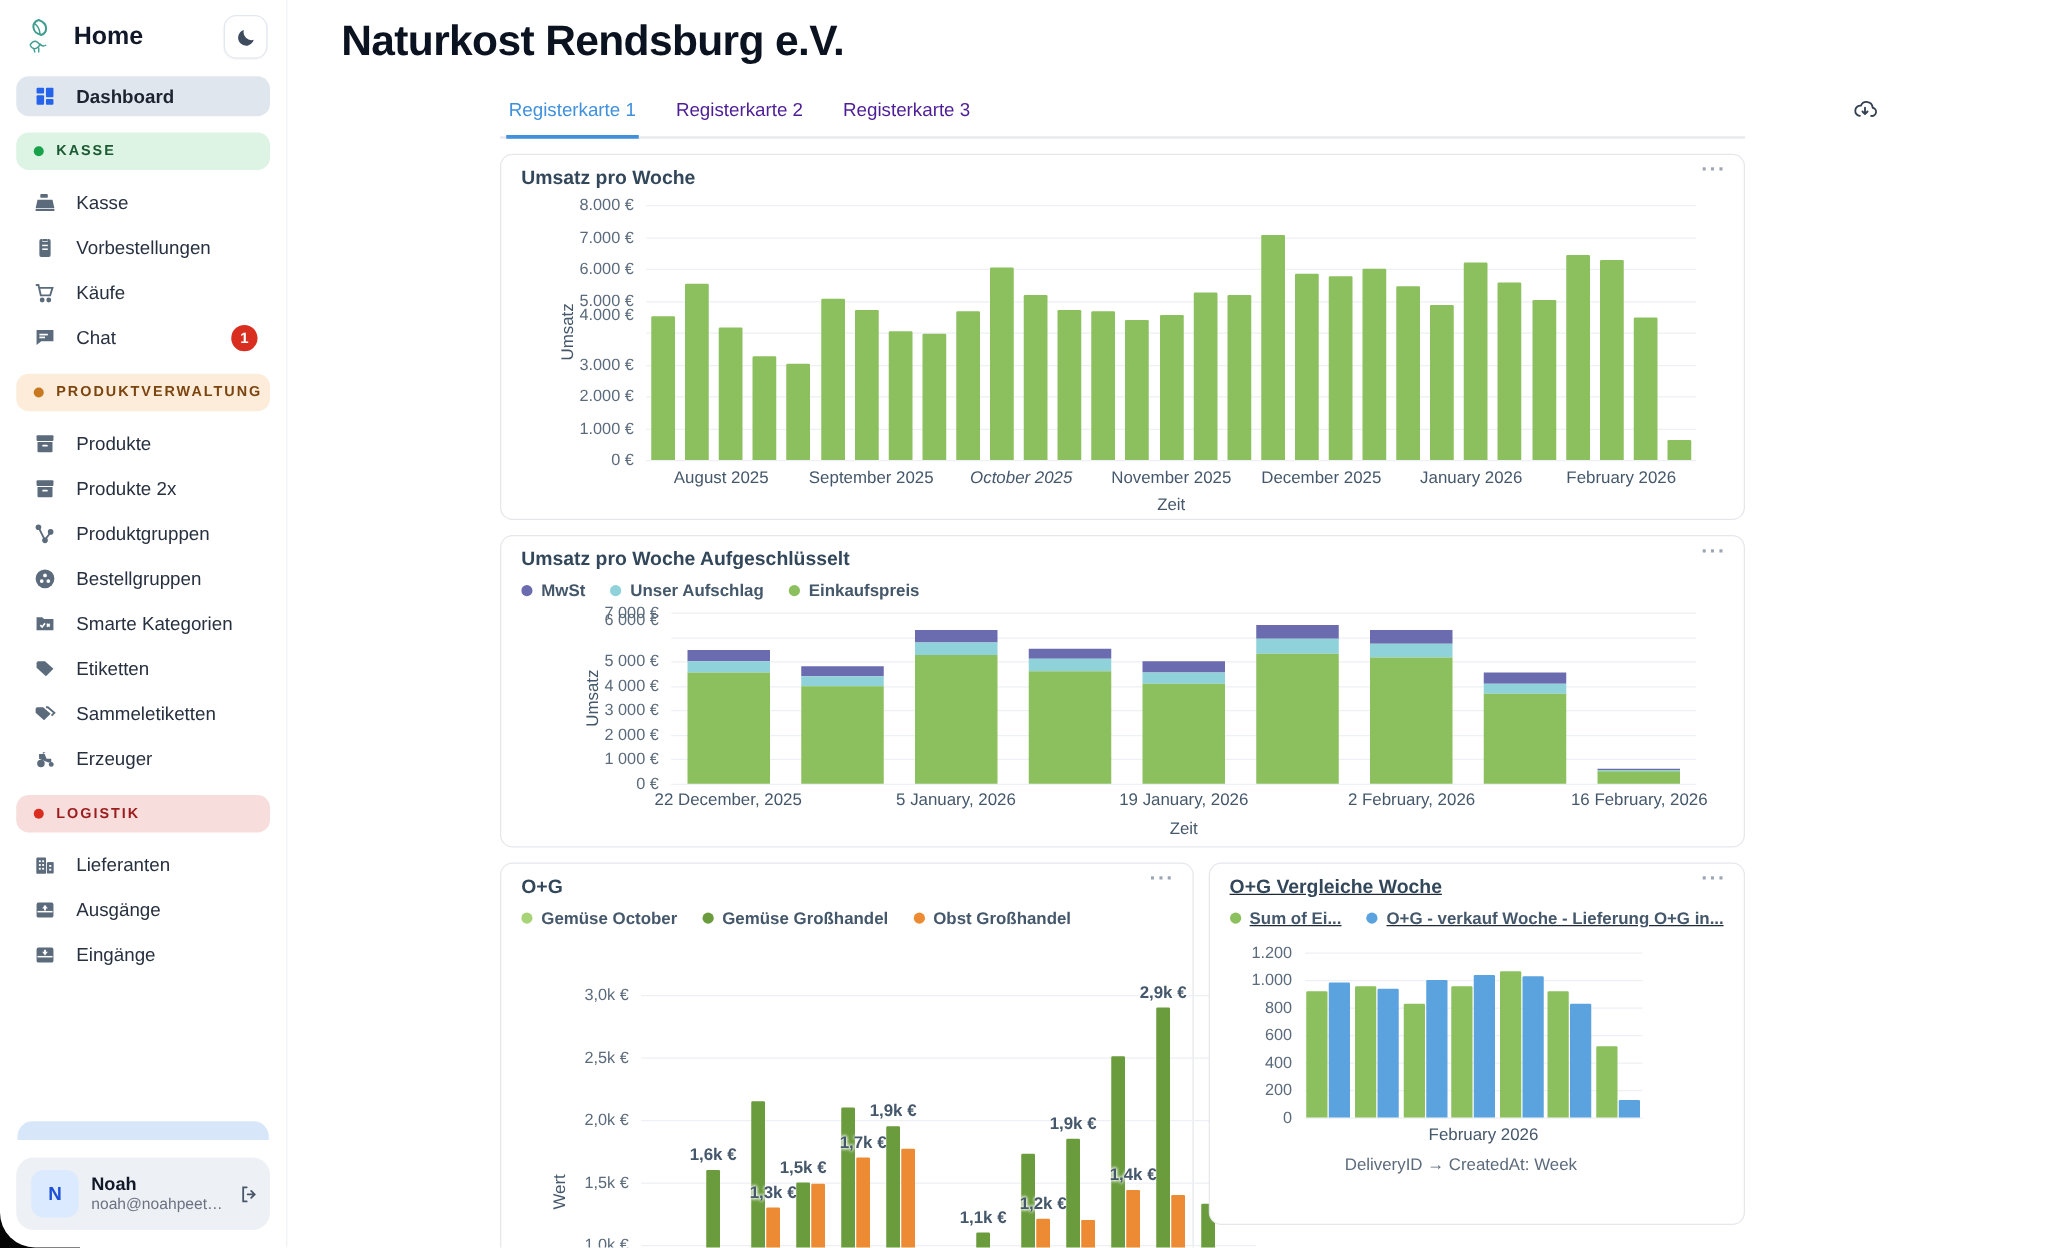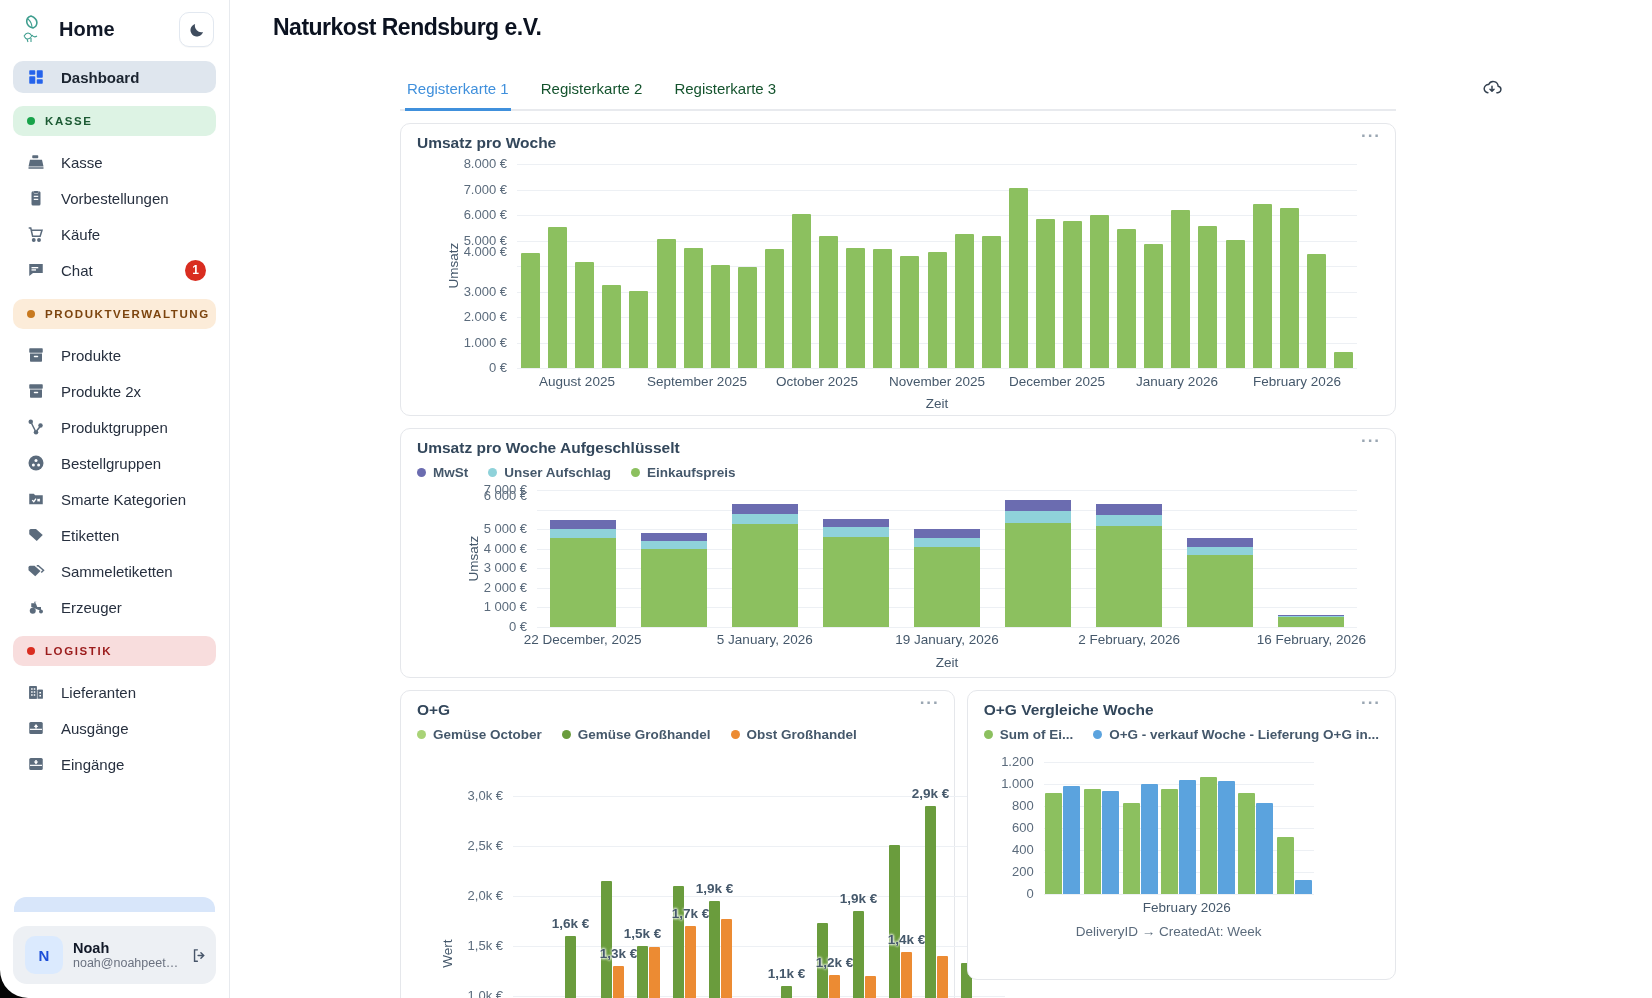--- a/index.html
+++ b/index.html
@@ -42,26 +42,26 @@
   .partial-pill { height:15px; background:#d8e6fa; border-radius:12px 12px 0 0; margin:0 1px 14px; }
   .user-card { background:#edf0f4; border-radius:14px; padding:10px 12px; display:flex; align-items:center; gap:10px; cursor:pointer; }
   .avatar { width:38px; height:38px; border-radius:10px; background:#dbeafe; color:#1d4ed8; font-weight:700;
     font-size:15px; display:grid; place-items:center; flex:none; }
   .u-name { font-size:14.5px; font-weight:700; color:#111827; }
   .u-mail { font-size:12.5px; color:#6b7280; max-width:108px; overflow:hidden; text-overflow:ellipsis; white-space:nowrap; }
   .logout { margin-left:auto; color:#475569; cursor:pointer; }
 
   
   .main { position:absolute; left:230px; top:0; right:0; bottom:0; background:#fff; }
-  .page-title { position:absolute; left:43px; top:14px; margin:0; font-size:23px; font-weight:800;
+  .page-title { position:absolute; left:43px; top:14px; margin:0; font-size:34px; font-weight:800;
     letter-spacing:-.5px; color:#0b1220;text-align:center; }
   .cloud-btn { position:absolute; left:1252px; top:78px; color:#33404f; cursor:pointer; }
   .dash { position:absolute; left:170px; top:76px; width:996px; }
   .tabbar { display:flex; gap:28px; border-bottom:2px solid #e8eaee; padding-left:5px; }
-  .tab { font-size:15px; color:#14532d; padding:4px 2px 11px; border-bottom:3px solid transparent;
+  .tab { font-size:15px; color:#4c1d95; padding:4px 2px 11px; border-bottom:3px solid transparent;
     margin-bottom:-2px; cursor:pointer; }
   .tab.active { color:#4090dc; border-bottom-color:#4090dc; }
 
   .card { border:1px solid #e5e7eb; border-radius:10px; background:#fff; margin-top:12px; position:relative; padding:10px 16px; }
   .card h3 { margin:0; font-size:15.5px; font-weight:700; color:#33475b; }
   .menu-dots { position:absolute; top:2px; right:14px; color:#9aa6b2; font-size:17px; font-weight:700;
     letter-spacing:1px; cursor:pointer; }
   .legend { display:flex; gap:20px; margin-top:8px; white-space:nowrap; overflow:hidden; }
   .legend .li { display:flex; align-items:center; gap:7px; font-size:13.5px; font-weight:700; color:#45586b; flex:none; }
   .legend .ldot { width:9px; height:9px; border-radius:50%; flex:none; }
@@ -72,21 +72,21 @@
   .ylab { position:absolute; transform:rotate(-90deg); transform-origin:center; font-size:13.5px; color:#45586b; }
   .xt { position:absolute; transform:translateX(-50%); font-size:13.5px; color:#45586b; white-space:nowrap; }
   .xlab { position:absolute; transform:translateX(-50%); font-size:13.5px; color:#45586b; }
   .barv { position:absolute; bottom:0; border-radius:1px 1px 0 0; }
   .stack { position:absolute; bottom:0; display:flex; flex-direction:column-reverse; }
   .vlabel { position:absolute; transform:translateX(-50%); font-size:13.5px; font-weight:700; color:#45586b;
     text-shadow:0 0 3px #fff,0 0 3px #fff,0 0 3px #fff; white-space:nowrap; }
 
   .row { display:flex; gap:12px; align-items:flex-start; }
   .card3 { width:615px; height:560px; }
-  .card4 { flex:1; height:290px; }
+  .card4 { flex:1; height:290px;text-decoration:underline; }
   svg { display:block; }
 </style>
 </head>
 <body>
 
 <div class="corner-black"></div>
 
 <aside class="sidebar">
   <div class="sb-header">
     <span>
@@ -375,21 +375,21 @@
           <span class="ytick" style="top: 55px; left: 0px; width: 90px; text-align: right;">6.000 €</span>
           <span class="ytick" style="top: 80.5px; left: 0px; width: 90px; text-align: right;">5.000 €</span>
           <span class="ytick" style="top: 92px; left: 0px; width: 90px; text-align: right;">4.000 €</span>
           <span class="ytick" style="top: 131.5px; left: 0px; width: 90px; text-align: right;">3.000 €</span>
           <span class="ytick" style="top: 157px; left: 0px; width: 90px; text-align: right;">2.000 €</span>
           <span class="ytick" style="top: 182.5px; left: 0px; width: 90px; text-align: right;">1.000 €</span>
           <span class="ytick" style="top: 208px; left: 0px; width: 90px; text-align: right;">0 €</span>
           <span class="ylab" style="left: 14px; top: 106px;">Umsatz</span>
           <span class="xt" style="left: 160px; top: 222px;">August 2025</span>
           <span class="xt" style="left: 280px; top: 222px;">September 2025</span>
-          <span class="xt" style="left: 400px; top: 222px;">October 2025</span>
+          <span class="xt" style="left: 400px; top: 222px; font-style: italic;">October 2025</span>
           <span class="xt" style="left: 520px; top: 222px;">November 2025</span>
           <span class="xt" style="left: 640px; top: 222px;">December 2025</span>
           <span class="xt" style="left: 760px; top: 222px;">January 2026</span>
           <span class="xt" style="left: 880px; top: 222px;">February 2026</span>
           <span class="xlab" style="left: 520px; top: 244px;">Zeit</span>
         </div>
     </section>
 
     <section class="card" style="height:250px;">
       <h3>Umsatz pro Woche Aufgeschlüsselt</h3>

